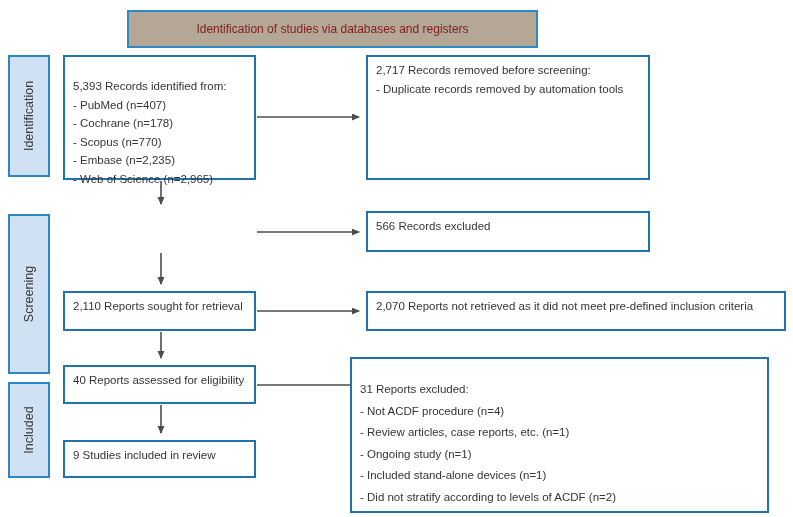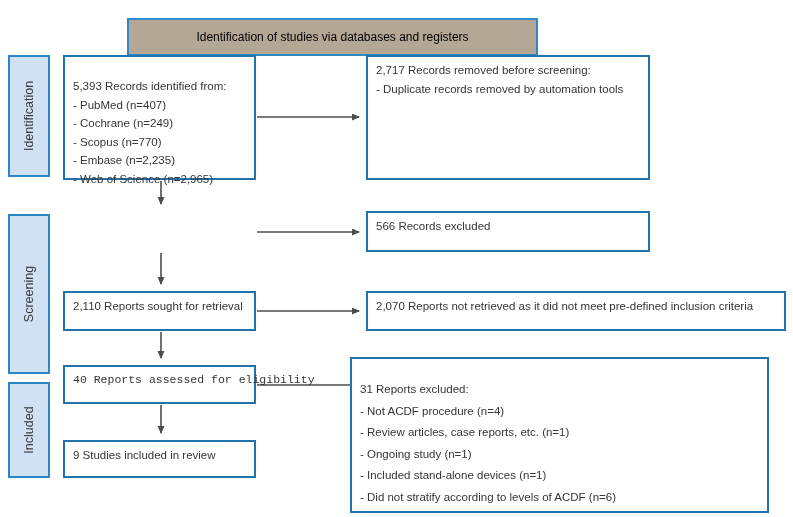--- a/index.html
+++ b/index.html
@@ -47,23 +47,22 @@
   .header-box {
     position: absolute;
     left: 127px; top: 10px;
     width: 411px; height: 38px;
     background: #b5a795;
     border: 2px solid #2e8ac6;
     box-sizing: border-box;
     display: flex;
     align-items: center;
     justify-content: center;
-    color: #000000;
+    color: #7f1d1d;
     font-size: 12px;
-    margin-top: 8px;
   }
   .stage-box {
     position: absolute;
     left: 8px;
     width: 42px;
     background: #cfe1f3;
     border: 2px solid #2b86c6;
     box-sizing: border-box;
     display: flex;
     align-items: center;
@@ -75,21 +74,21 @@
     color: #3a3a3a;
     font-size: 12.5px;
   }
   .stage-identification { top: 55px;  height: 122px; }
   .stage-screening      { top: 214px; height: 160px; }
   .stage-included       { top: 382px; height: 96px;  }
 
   .box-records-identified   { left: 63px;  top: 55px;  width: 193px; height: 125px; }
   .box-records-screened     { left: 63px;  top: 211px; width: 193px; height: 41px;  }
   .box-reports-sought       { left: 63px;  top: 291px; width: 193px; height: 40px;  }
-  .box-reports-assessed     { left: 63px;  top: 365px; width: 193px; height: 39px; font-family: Liberation Mono, monospace;  }
+  .box-reports-assessed     { left: 63px;  top: 365px; width: 193px; height: 39px;  }
   .box-studies-included     { left: 63px;  top: 440px; width: 193px; height: 38px;  }
 
   .box-records-removed      { left: 366px; top: 55px;  width: 284px; height: 125px; }
   .box-records-excluded     { left: 366px; top: 211px; width: 284px; height: 41px;  }
   .box-reports-not-retrieved{ left: 366px; top: 291px; width: 420px; height: 40px;  }
   .box-reports-excluded     { left: 350px; top: 357px; width: 419px; height: 156px; }
 </style>
 </head>
 <body>
 
@@ -123,21 +122,21 @@
   <div class="stage-box stage-screening">
     <span class="stage-label">Screening</span>
   </div>
   <div class="stage-box stage-included">
     <span class="stage-label">Included</span>
   </div>
 
   <div class="box box-records-identified top-align">
       <div class="line">5,393 Records identified from:</div>
       <div class="line">- PubMed (n=407)</div>
-      <div class="line">- Cochrane (n=249)</div>
+      <div class="line">- Cochrane (n=178)</div>
       <div class="line">- Scopus (n=770)</div>
       <div class="line">- Embase (n=2,235)</div>
       <div class="line">- Web of Science (n=2,965)</div>
     </div>
   <div class="box box-records-removed">
       <div class="line">2,717 Records removed before screening:</div>
       <div class="line">- Duplicate records removed by automation tools</div>
     </div>
 
   <div class="box box-records-excluded">
@@ -153,20 +152,20 @@
 
   <div class="box box-reports-assessed">
       <div class="line">40 Reports assessed for eligibility</div>
     </div>
   <div class="box box-reports-excluded top-align tall-lines">
       <div class="line">31 Reports excluded:</div>
       <div class="line">- Not ACDF procedure (n=4)</div>
       <div class="line">- Review articles, case reports, etc. (n=1)</div>
       <div class="line">- Ongoing study (n=1)</div>
       <div class="line">- Included stand-alone devices (n=1)</div>
-      <div class="line">- Did not stratify according to levels of ACDF (n=6)</div>
+      <div class="line">- Did not stratify according to levels of ACDF (n=2)</div>
     </div>
 
   <div class="box box-studies-included">
       <div class="line">9 Studies included in review</div>
     </div>
 
 </div>
 
 </body></html>

